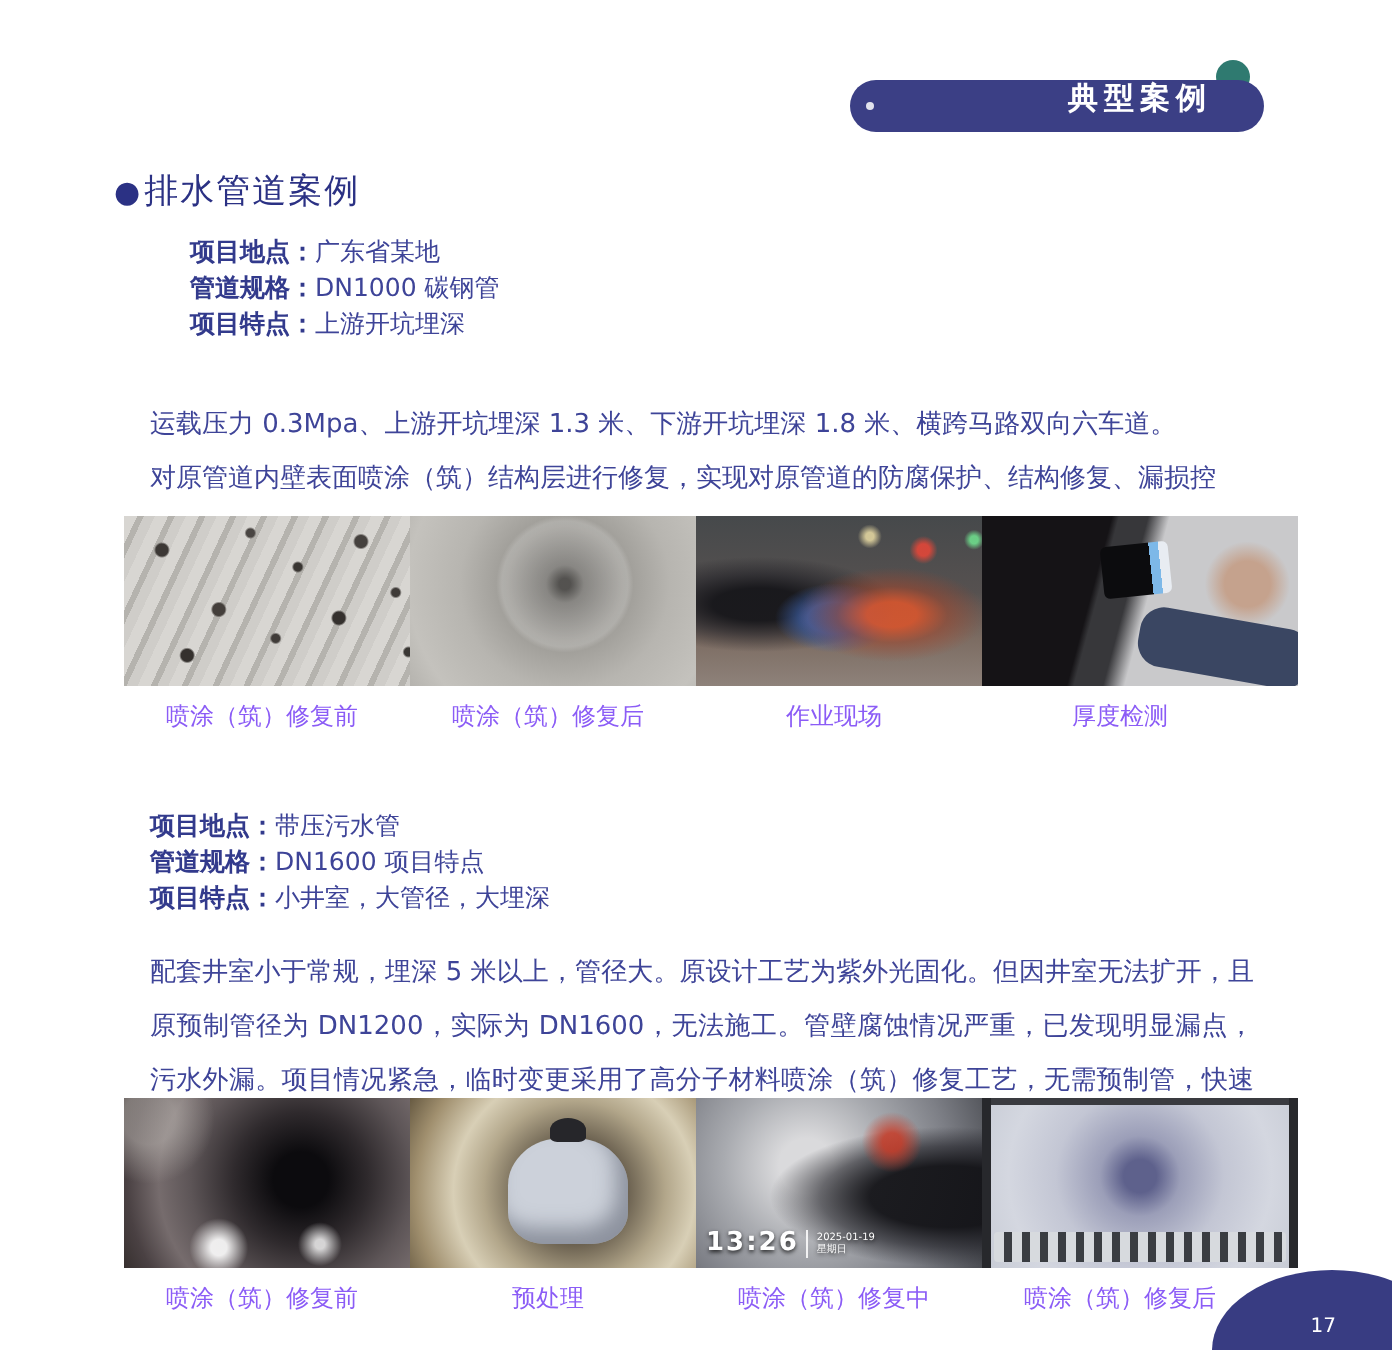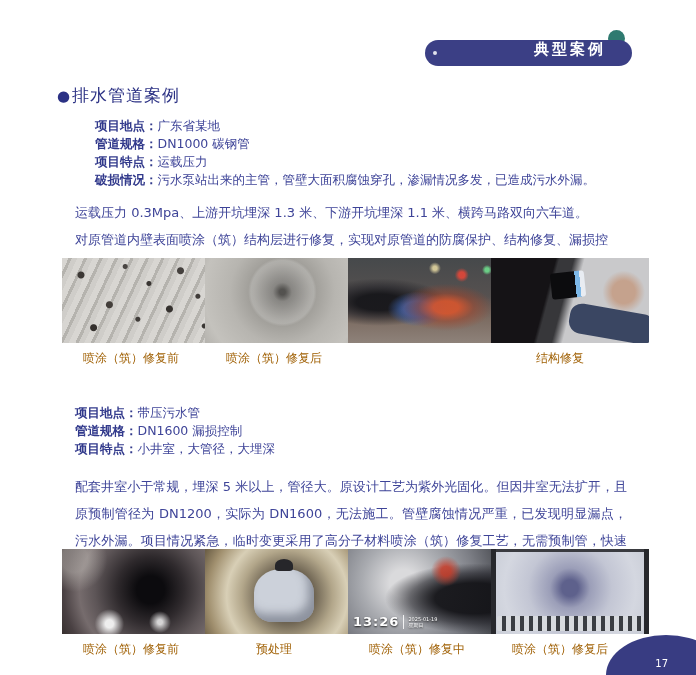--- a/index.html
+++ b/index.html
@@ -33,21 +33,21 @@
   .para{position:absolute;left:75px;width:552px;color:#3e4498;font-size:13px;line-height:27px;}
   .para-1{top:199px;}
   .para-2{top:473px;text-align:justify;}
 
   
   .photo-row{position:absolute;left:62px;display:flex;gap:5px;}
   .row-1{top:258px;}
   .row-2{top:549px;}
   figure{margin:0;width:138px;}
   .ph{position:relative;width:158px;height:85px;overflow:hidden;}
-  figcaption{margin-top:7px;text-align:center;font-size:12px;font-weight:500;color:#a16207;}
+  figcaption{margin-top:7px;text-align:center;font-size:12px;font-weight:500;color:#8b5cf6;}
 
   
   .p11{background-color:#c6c4c0;background-image:
     radial-gradient(circle at 12% 20%, #3c3835 0 3px, transparent 4px),
     radial-gradient(circle at 30% 55%, #443f3b 0 3px, transparent 4px),
     radial-gradient(circle at 55% 30%, #3a3633 0 2px, transparent 3px),
     radial-gradient(circle at 75% 15%, #45413e 0 3px, transparent 4px),
     radial-gradient(circle at 86% 45%, #3f3b38 0 2px, transparent 3px),
     radial-gradient(circle at 20% 82%, #35312e 0 3px, transparent 4px),
     radial-gradient(circle at 48% 72%, #403c39 0 2px, transparent 3px),
@@ -138,56 +138,54 @@
   </div>
 
   <div class="details details-1">
     <div class="detail-line">
       <span class="detail-label">项目地点：</span><span class="detail-value">广东省某地</span>
     </div>
     <div class="detail-line">
       <span class="detail-label">管道规格：</span><span class="detail-value">DN1000 碳钢管</span>
     </div>
     <div class="detail-line">
-      <span class="detail-label">项目特点：</span><span class="detail-value">运载压力</span>
-    </div>
-    <div class="detail-line">
-      <span class="detail-label">破损情况：</span><span class="detail-value">污水泵站出来的主管，管壁大面积腐蚀穿孔，渗漏情况多发，已造成污水外漏。</span>
+      <span class="detail-label">项目特点：</span><span class="detail-value">上游开坑埋深</span>
     </div>
   </div>
 
   <div class="para para-1">
-    <div>运载压力 0.3Mpa、上游开坑埋深 1.3 米、下游开坑埋深 1.1 米、横跨马路双向六车道。</div>
+    <div>运载压力 0.3Mpa、上游开坑埋深 1.3 米、下游开坑埋深 1.8 米、横跨马路双向六车道。</div>
     <div>对原管道内壁表面喷涂（筑）结构层进行修复，实现对原管道的防腐保护、结构修复、漏损控制。</div>
   </div>
 
   <div class="photo-row row-1">
     <figure>
       <div class="ph p11"></div>
       <figcaption>喷涂（筑）修复前</figcaption>
     </figure>
     <figure>
       <div class="ph p12"></div>
       <figcaption>喷涂（筑）修复后</figcaption>
     </figure>
     <figure>
       <div class="ph p13"></div>
+      <figcaption>作业现场</figcaption>
     </figure>
     <figure>
       <div class="ph p14"></div>
-      <figcaption>结构修复</figcaption>
+      <figcaption>厚度检测</figcaption>
     </figure>
   </div>
 
   <div class="details details-2">
     <div class="detail-line">
       <span class="detail-label">项目地点：</span><span class="detail-value">带压污水管</span>
     </div>
     <div class="detail-line">
-      <span class="detail-label">管道规格：</span><span class="detail-value">DN1600 漏损控制</span>
+      <span class="detail-label">管道规格：</span><span class="detail-value">DN1600 项目特点</span>
     </div>
     <div class="detail-line">
       <span class="detail-label">项目特点：</span><span class="detail-value">小井室，大管径，大埋深</span>
     </div>
   </div>
 
   <div class="para para-2">配套井室小于常规，埋深 5 米以上，管径大。原设计工艺为紫外光固化。但因井室无法扩开，且原预制管径为 DN1200，实际为 DN1600，无法施工。管壁腐蚀情况严重，已发现明显漏点，污水外漏。项目情况紧急，临时变更采用了高分子材料喷涂（筑）修复工艺，无需预制管，快速进场，快速施工，完成施工目标。</div>
 
   <div class="photo-row row-2">
     <figure>

